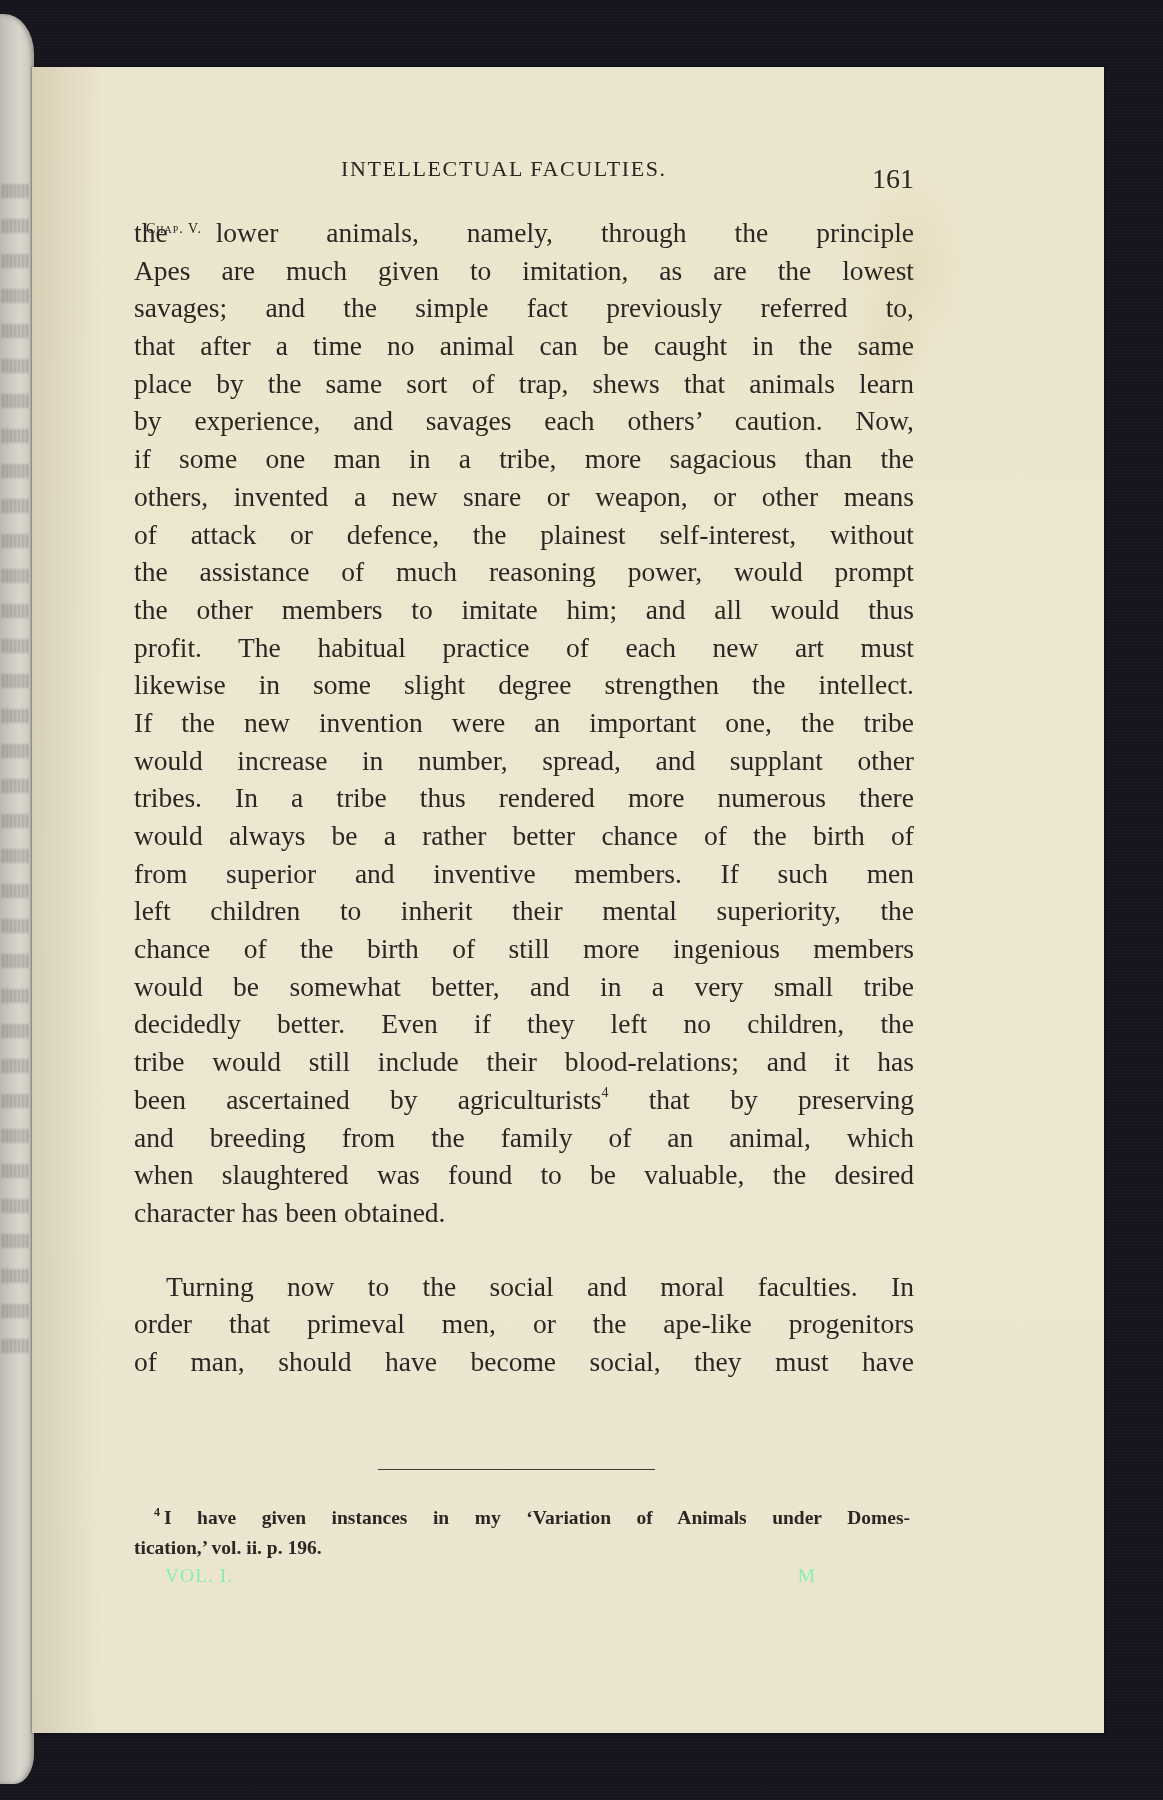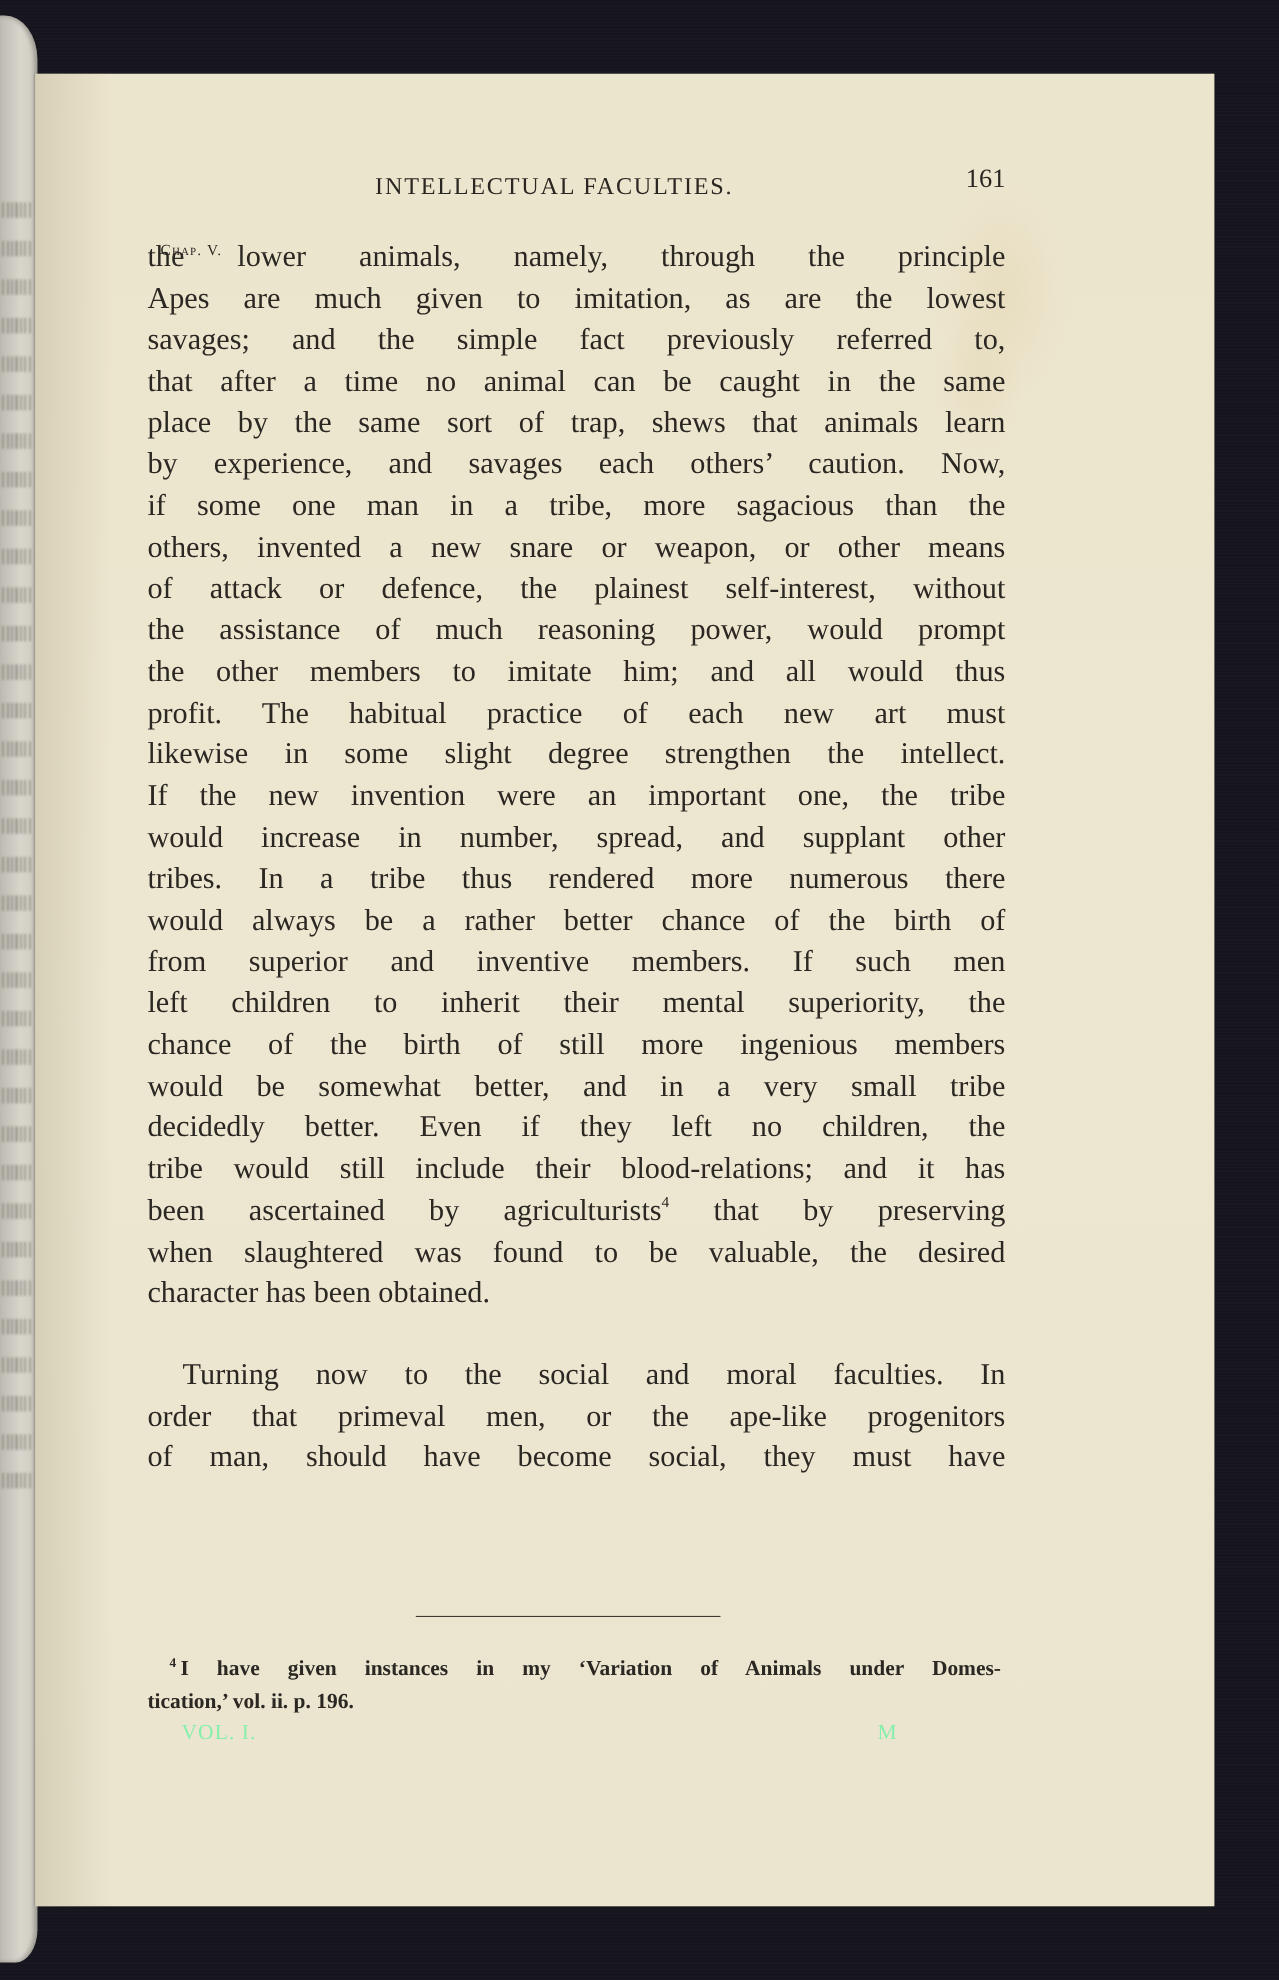--- a/index.html
+++ b/index.html
@@ -46,22 +46,22 @@
     }
     .running-head .chap {
       position: absolute; left: 0; top: 23px;
       font-size: 14px; letter-spacing: 1px; font-variant: small-caps; margin-top: 48px;
     }
     .running-head .title {
       position: absolute; left: 195px; top: 6px;
       font-size: 22px; letter-spacing: 1.6px;
     }
     .running-head .folio {
-      position: absolute; right: 0; top: 0;
-      font-size: 24px;
+      position: absolute; right: 0; top: 13px;
+      font-size: 28px;
     }
     .body-text {
       position: absolute; left: 134px; top: 214px; width: 780px;
       color: #2b2722;
       font-size: 27.5px;
       line-height: 37.7px;
       text-align: justify;
       text-align-last: justify;
     }
     .body-text .line { display: block; white-space: nowrap; height: 37.7px; text-align-last: justify; }
@@ -158,20 +158,21 @@
     <span class="line">would increase in number, spread, and supplant other</span>
     <span class="line">tribes. In a tribe thus rendered more numerous there</span>
     <span class="line">would always be a rather better chance of the birth of</span>
     <span class="line">from superior and inventive members. If such men</span>
     <span class="line">left children to inherit their mental superiority, the</span>
     <span class="line">chance of the birth of still more ingenious members</span>
     <span class="line">would be somewhat better, and in a very small tribe</span>
     <span class="line">decidedly better. Even if they left no children, the</span>
     <span class="line">tribe would still include their blood-relations; and it has</span>
     <span class="line"><span>been ascertained by agriculturists</span><sup class="fnref">4</sup><span> that by preserving</span></span>
+    <span class="line">and breeding from the family of an animal, which</span>
     <span class="line">when slaughtered was found to be valuable, the desired</span>
     <span class="line last">character has been obtained.</span>
   </div>
   <div class="para-gap"></div>
   <div>
     <span class="line indent">Turning now to the social and moral faculties. In</span>
     <span class="line">order that primeval men, or the ape-like progenitors</span>
     <span class="line">of man, should have become social, they must have</span>
   </div>
 </div>

